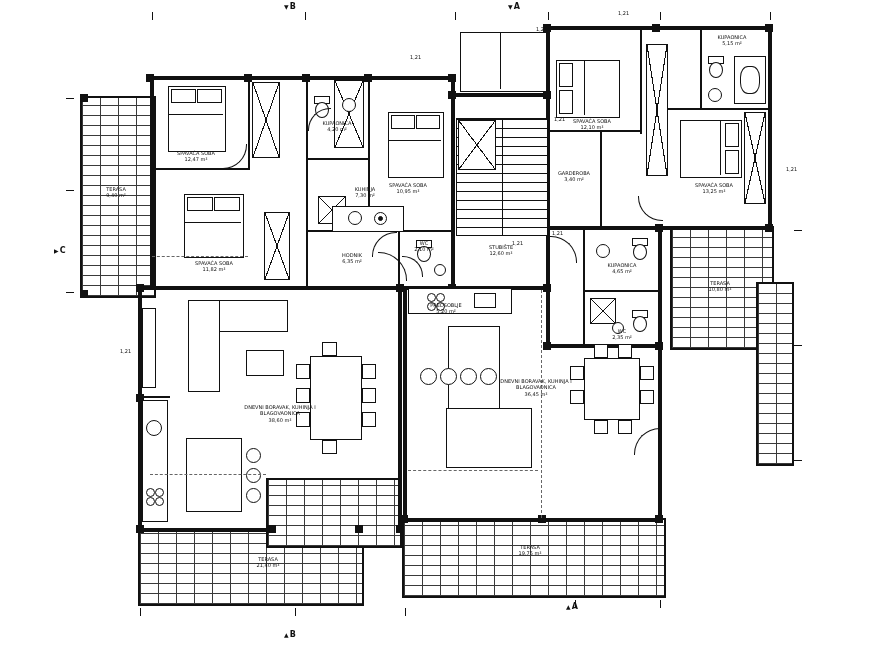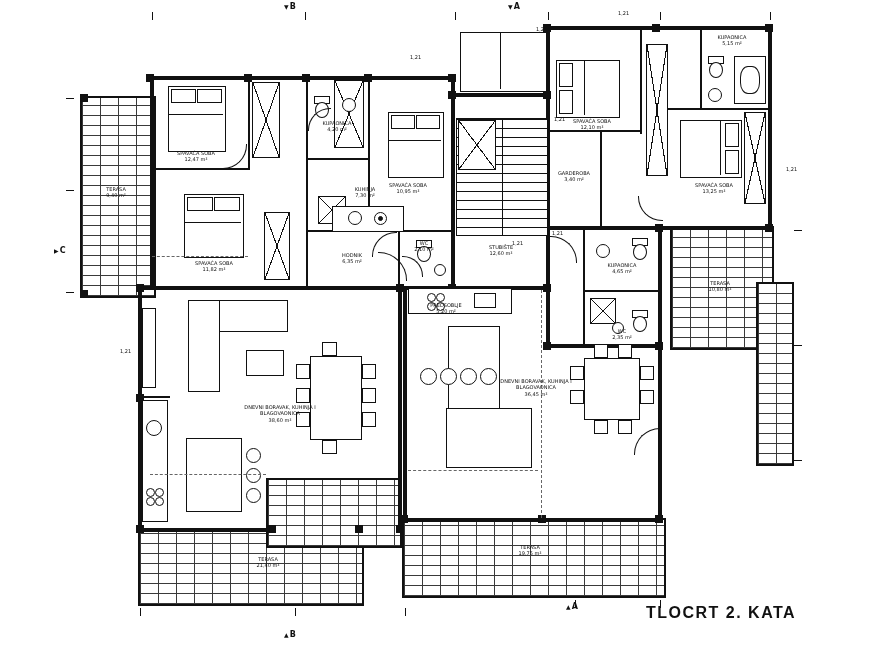--- a/index.html
+++ b/index.html
@@ -286,15 +286,14 @@
   <div class="tk" style="left:794px;top:230px;width:8px;height:1px;"></div>
   <div class="tk" style="left:794px;top:345px;width:8px;height:1px;"></div>
   <div class="tk" style="left:794px;top:460px;width:8px;height:1px;"></div>
 
   <div class="sm" style="left:284px;top:2px;"><span class="tri">▼</span><span>B</span></div>
   <div class="sm" style="left:508px;top:2px;"><span class="tri">▼</span><span>A</span></div>
   <div class="sm" style="left:284px;top:630px;"><span class="tri">▲</span><span>B</span></div>
   <div class="sm" style="left:566px;top:602px;"><span class="tri">▲</span><span>A</span></div>
   <div class="sm" style="left:54px;top:246px;"><span class="tri">▶</span><span>C</span></div>
 
-  <div class="title" style="left:646px;top:604px;">TLOCRT 2. KATA</div>
 
 </div>
 
 </body></html>

